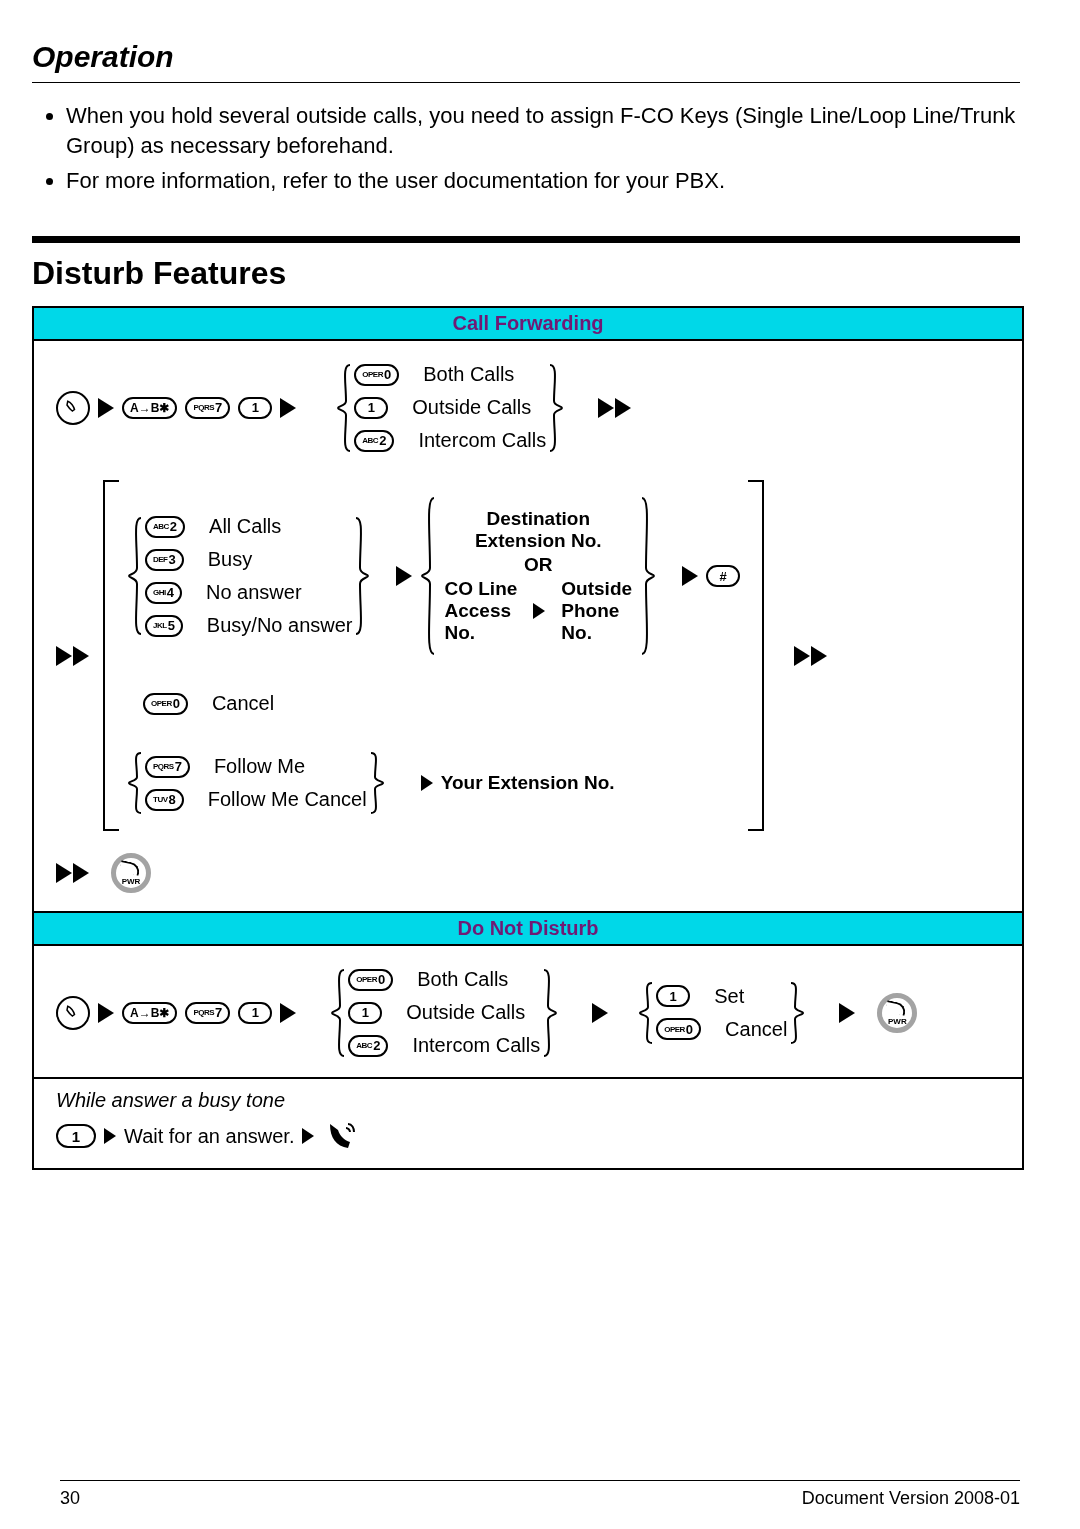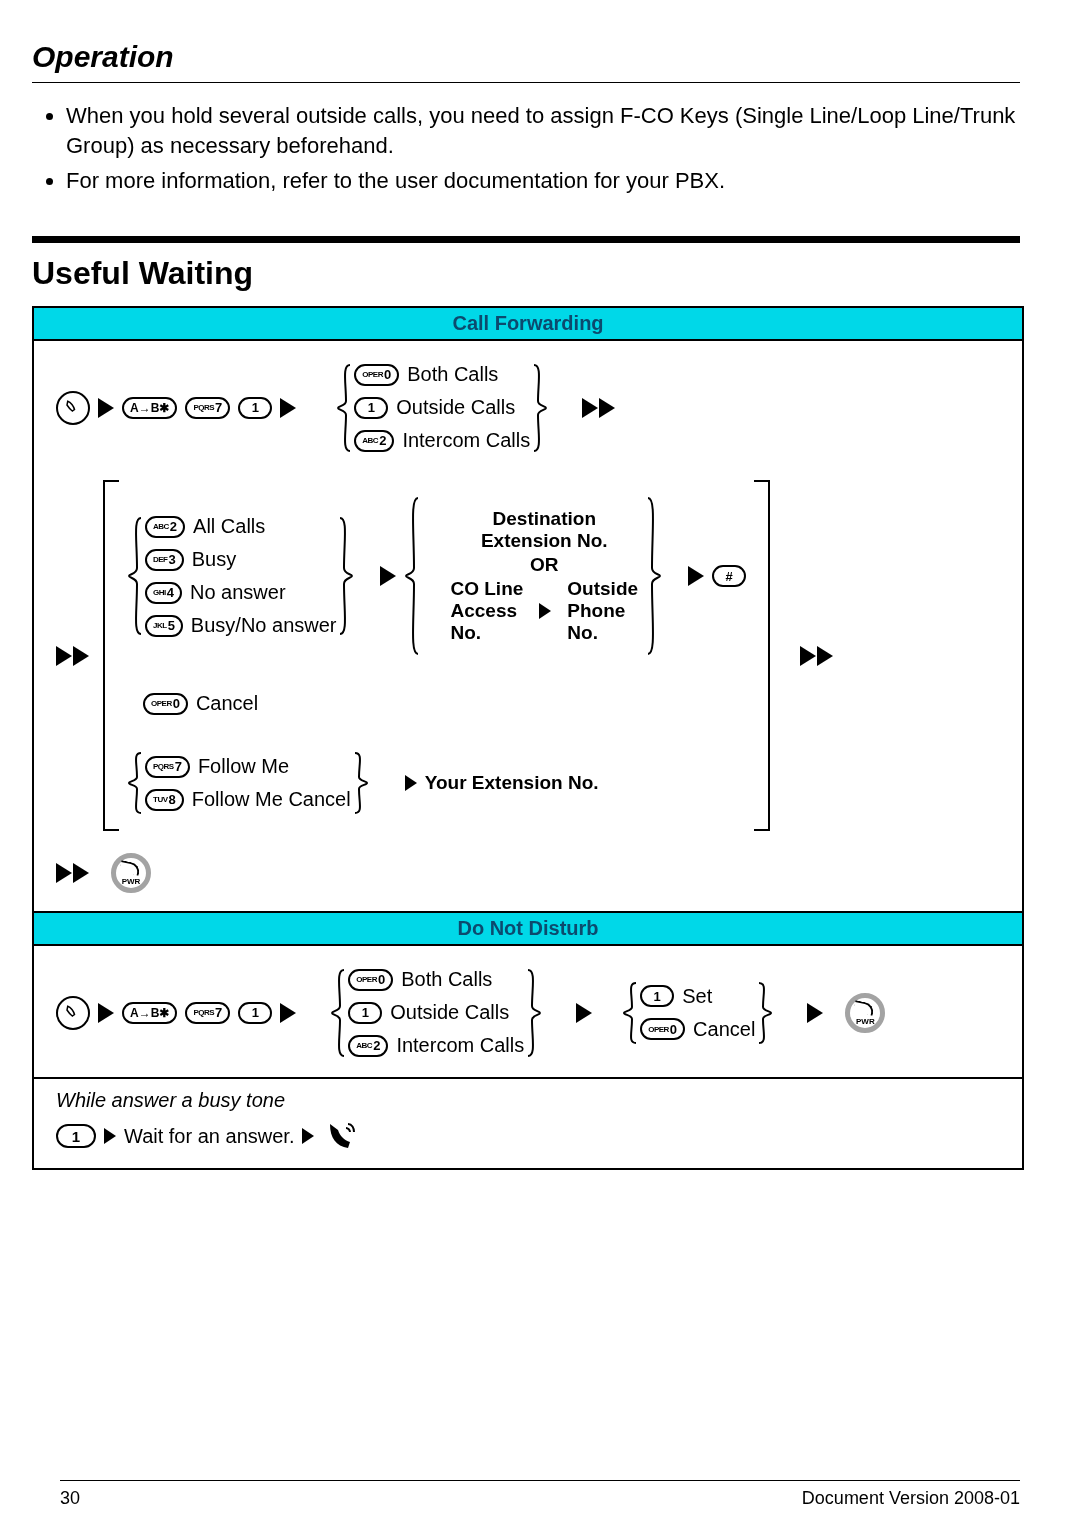--- a/index.html
+++ b/index.html
@@ -49,21 +49,21 @@
   }
 
   .feature-table {
     width: 100%;
     border: 2px solid #000;
   }
   .feature-header {
     background: #00d8e8;
     text-align: center;
     font-weight: bold;
-    color: #0c4a6e;
+    color: #701a75;
     font-size: 20px;
     padding: 4px 0;
     border-top: 2px solid #000;
   }
   .feature-header.first { border-top: none; }
   .feature-body {
     padding: 20px 22px 18px 22px;
     border-top: 2px solid #000;
   }
 
@@ -94,21 +94,21 @@
   }
   .key-oval.small {
     min-width: 34px;
     height: 22px;
     font-size: 12px;
   }
   .key-oval .sub { font-size: 8px; margin-right: 1px; letter-spacing: -0.5px; }
   .key-oval .main { font-size: 15px; }
   .key-oval .main-sm { font-size: 13px; }
 
-  .key-line { display: inline-flex; align-items: center; gap: 8px; }
+  .key-line { display: inline-flex; align-items: center; gap: 24px; }
   .label-regular {
     font-size: 20px;
   }
   .label-bold {
     font-size: 19px;
     font-weight: bold;
   }
   .brace-wrap {
     display: flex;
     align-items: center;
@@ -198,37 +198,37 @@
     bottom: 48px;
   }
   .footer {
     position: absolute;
     left: 60px; right: 60px;
     bottom: 20px;
     display: flex;
     justify-content: space-between;
     font-size: 18px;
   }
-  .centered { text-align: center; margin-left: 22px; }
+  .centered { text-align: center; }
 </style>
 </head>
 <body>
 
 <div class="page">
 
   <div class="section-title">Operation</div>
   <hr class="title-rule">
 
   <ul class="body-list">
     <li>When you hold several outside calls, you need to assign F-CO Keys (Single Line/Loop Line/Trunk Group) as necessary beforehand.</li>
     <li>For more information, refer to the user documentation for your PBX.</li>
   </ul>
 
   <div class="thick-rule"></div>
-  <div class="h2">Useful Waiting</div>
+  <div class="h2">Disturb Features</div>
 
   <div class="feature-table">
 
     <div class="feature-header first">Call Forwarding</div>
     <div class="feature-body">
 
       <div class="row" style="margin-bottom:26px;">
         <span class="handset-icon">
           <svg viewBox="0 0 24 24">
               <path d="M5 3c4 1 8 7 9 11l-3 2c-3-2-5-5-7-8z" fill="none" stroke="#000" stroke-width="2"></path>

